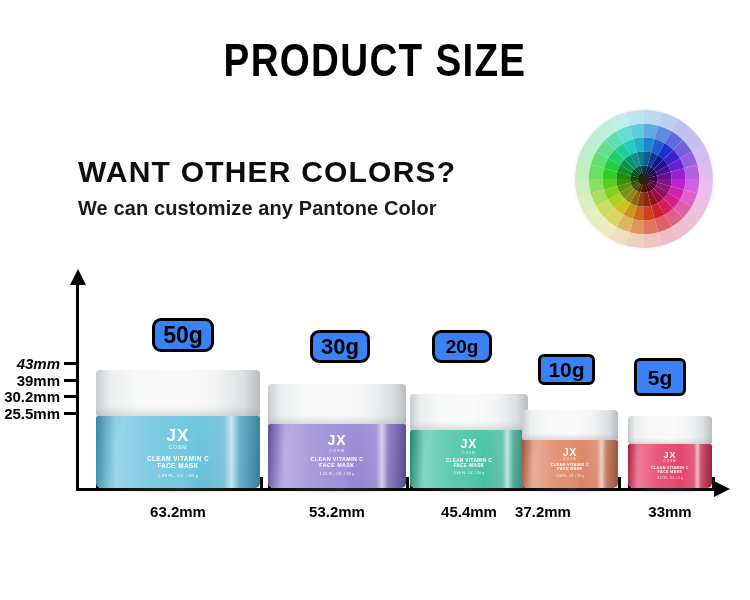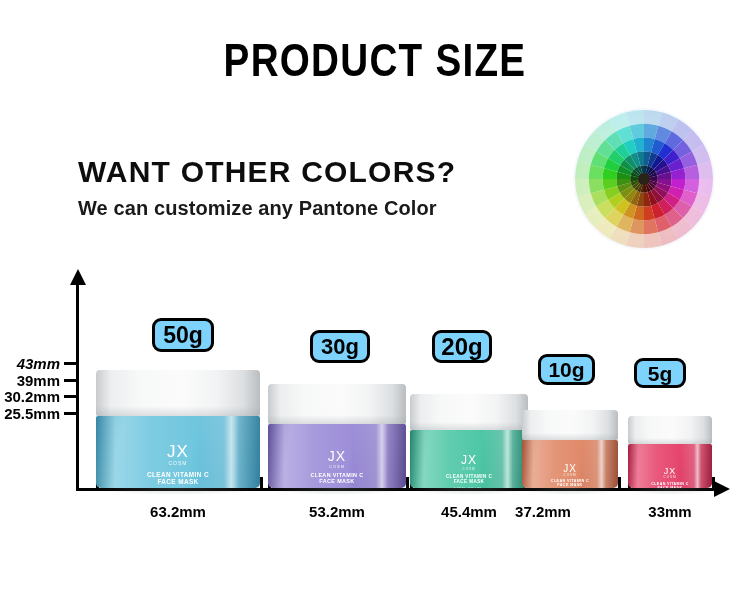--- a/index.html
+++ b/index.html
@@ -116,21 +116,21 @@
     font-weight: bold;
     color: #000000;
     white-space: nowrap;
   }
 
   
   .weight-badge {
     position: absolute;
     border: 3px solid #000000;
     border-radius: 9px;
-    background: #7dd3fc;
+    background: #3b82f6;
     color: #000000;
     font-size: 21px;
     font-weight: bold;
     line-height: 1;
     display: flex;
     align-items: center;
     justify-content: center;
     box-sizing: border-box;
     z-index: 6;
   }
@@ -178,24 +178,23 @@
   .jar-label {
     position: absolute;
     left: 0; right: 0;
     top: 14%;
     text-align: center;
     color: #ffffff;
     line-height: 1.12;
     z-index: 2;
   }
   .jar-logo {
-    font-weight: normal;
+    font-weight: bold;
     letter-spacing: 1px;
     display: block;
-    margin-top: 16px;
   }
   .jar-logo-sub {
     display: block;
     letter-spacing: 1px;
     opacity: 0.9;
   }
   .jar-line1, .jar-line2 {
     display: block;
     letter-spacing: 0.4px;
     font-weight: bold;
@@ -459,17 +458,17 @@
             <span class="jar-line1" style="font-size: 3.6px; margin-top: 2px;">CLEAN VITAMIN C</span>
             <span class="jar-line2" style="font-size: 3.6px;">FACE MASK</span>
             <span class="jar-vol" style="font-size: 2.8px; margin-top: 3px;">0.17 FL. OZ. / 5 g</span>
           </div>
         </div>
       </div>
     </div>
   <div id="badges">
       <div class="weight-badge" style="left: 152px; top: 318px; width: 62px; height: 34px; font-size: 23px;">50g</div>
       <div class="weight-badge" style="left: 310px; top: 330px; width: 60px; height: 33px; font-size: 22px;">30g</div>
-      <div class="weight-badge" style="left: 432px; top: 330px; width: 60px; height: 33px; font-size: 24px;">20g</div>
-      <div class="weight-badge" style="left: 538px; top: 354px; width: 57px; height: 31px; font-size: 21px;">10g</div>
-      <div class="weight-badge" style="left: 634px; top: 358px; width: 52px; height: 30px; font-size: 21px;">5g</div>
+      <div class="weight-badge" style="left: 432px; top: 330px; width: 60px; height: 33px; font-size: 19px;">20g</div>
+      <div class="weight-badge" style="left: 538px; top: 354px; width: 57px; height: 31px; font-size: 21px; border-radius: 6px;">10g</div>
+      <div class="weight-badge" style="left: 634px; top: 358px; width: 52px; height: 38px; font-size: 21px; border-radius: 6px;">5g</div>
     </div>
 </div>
 
 </body></html>

